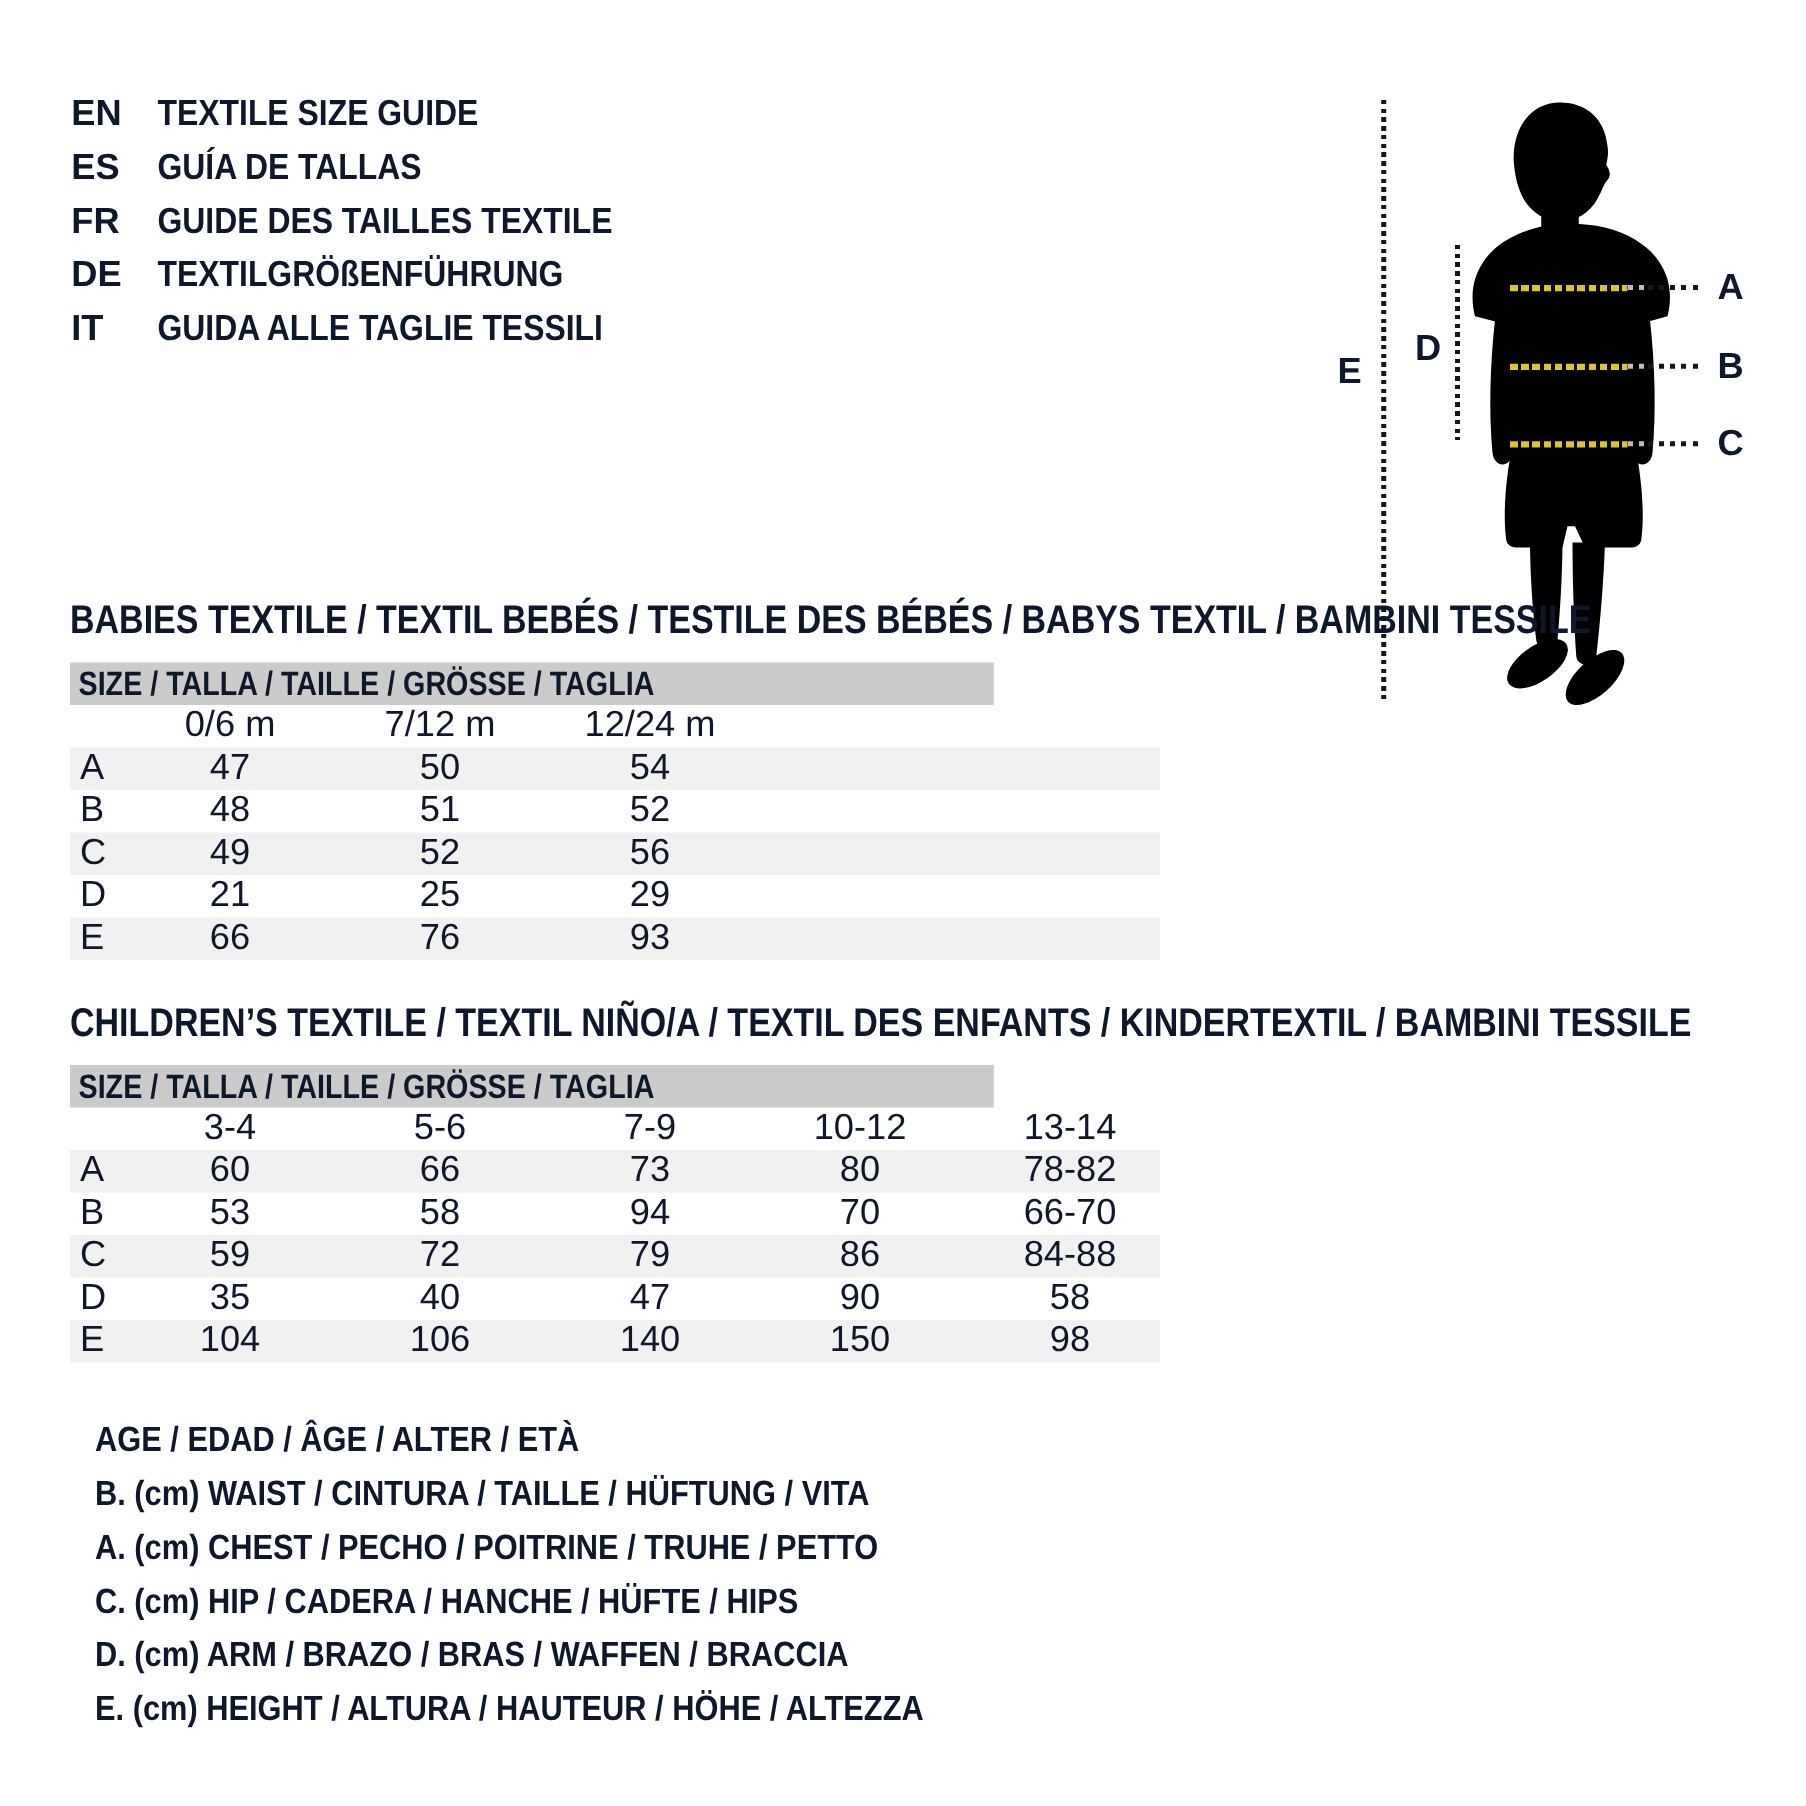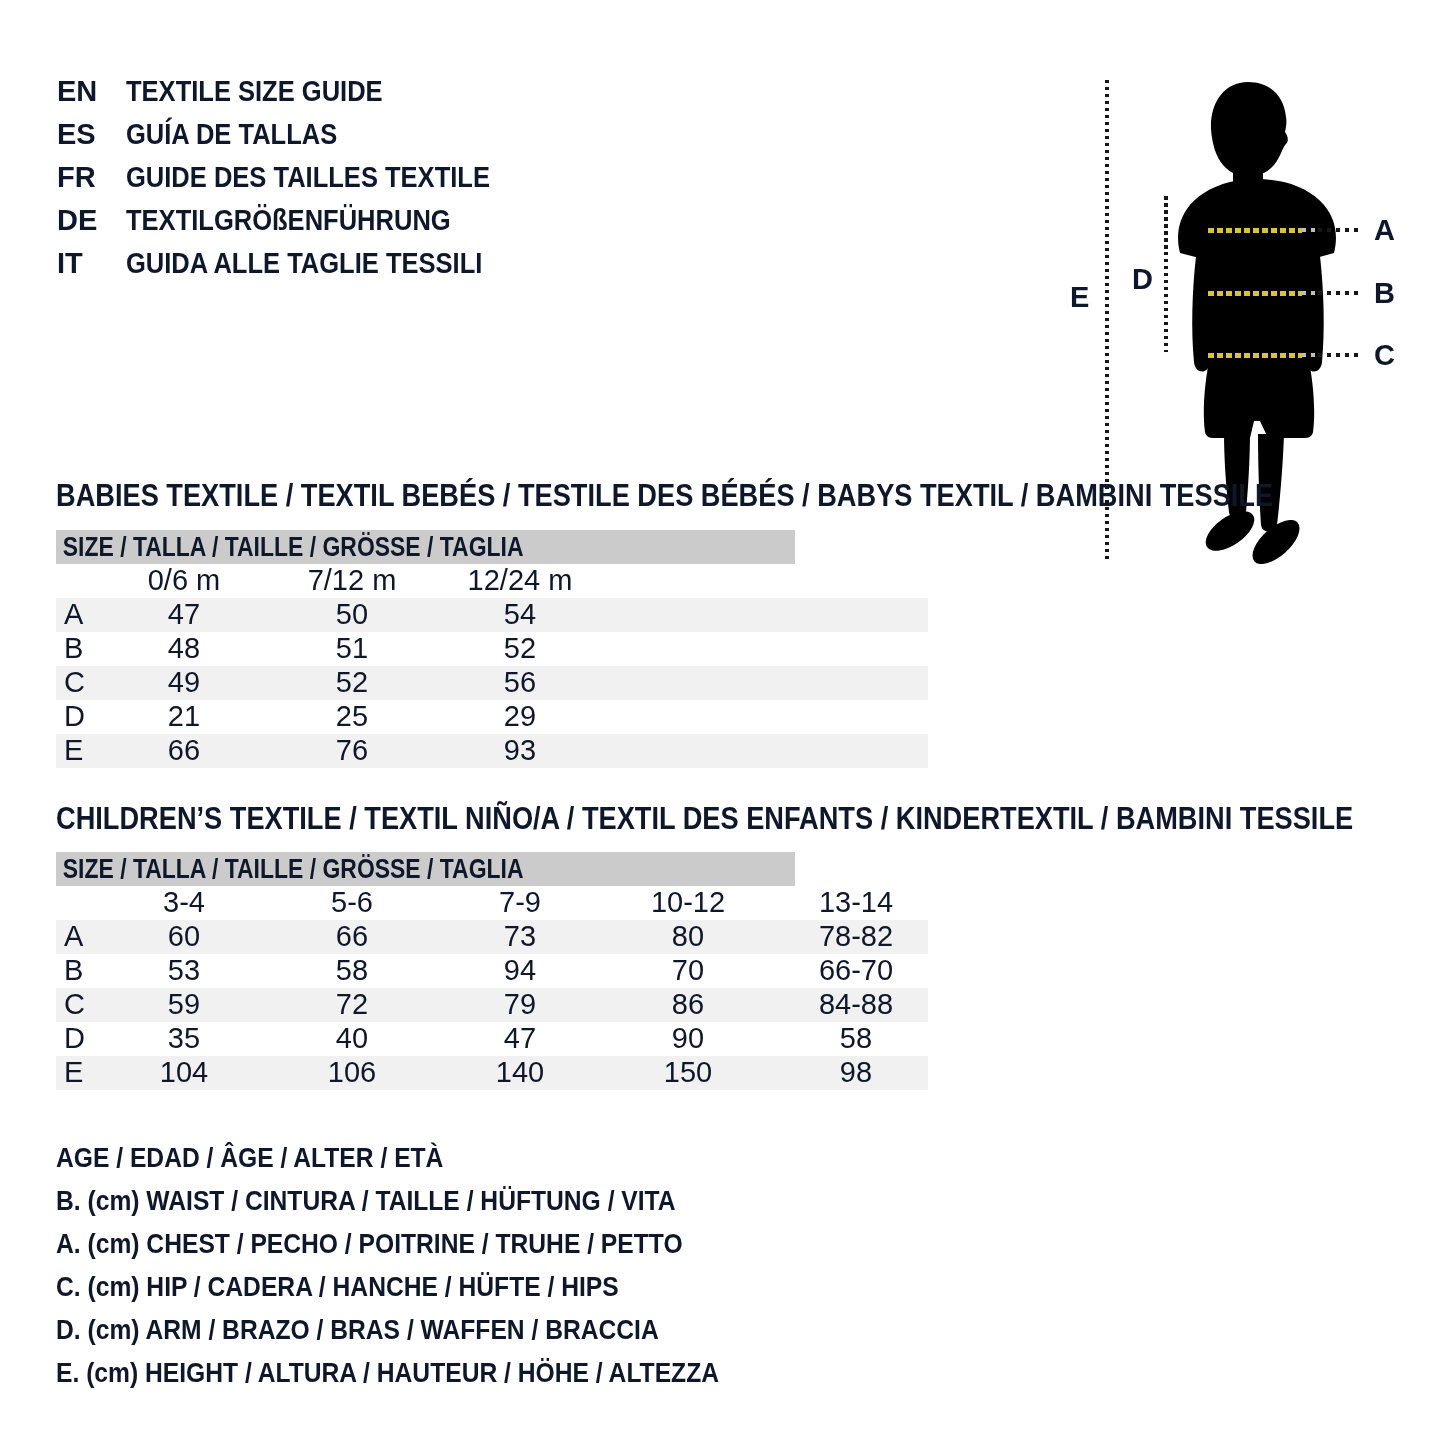--- a/index.html
+++ b/index.html
@@ -24,21 +24,21 @@
 
   
   .grid-table{position:absolute;left:56px;width:872px;}
   .t-row{height:34px;display:flex;align-items:flex-start;font-size:29px;font-weight:400;}
   .t-row.stripe{background:#f1f1f1;}
   .t-label{width:44px;flex:0 0 44px;padding-left:8px;box-sizing:border-box;}
   .t-cell{width:168px;flex:0 0 168px;text-align:center;}
 
   
   .legend{position:absolute;left:56px;top:1136px;}
-  .legend-line{height:43px;display:flex;align-items:center;font-size:28px;font-weight:700;}
+  .legend-line{height:43px;display:flex;align-items:flex-start;font-size:28px;font-weight:700;margin-left:20px;}
   .legend-line span{white-space:nowrap;transform:scaleX(0.88);transform-origin:0 50%;}
 
   
   .silhouette{position:absolute;left:1150px;top:60px;width:260px;height:530px;}
   .vline{position:absolute;width:4px;background:repeating-linear-gradient(180deg,#161616 0 3.5px,transparent 3.5px 7px);}
   .vline-e{left:1105px;top:80px;height:482px;}
   .vline-d{left:1164px;top:196px;height:156px;}
   .hline{position:absolute;display:flex;align-items:center;height:6px;}
   .hline .seg-yellow{width:94px;height:5px;background:repeating-linear-gradient(90deg,#d9c33c 0 6px,transparent 6px 9px);}
   .hline .seg-gray{width:16px;height:4px;background:repeating-linear-gradient(90deg,#bdbdbd 0 4px,transparent 4px 9px);}

